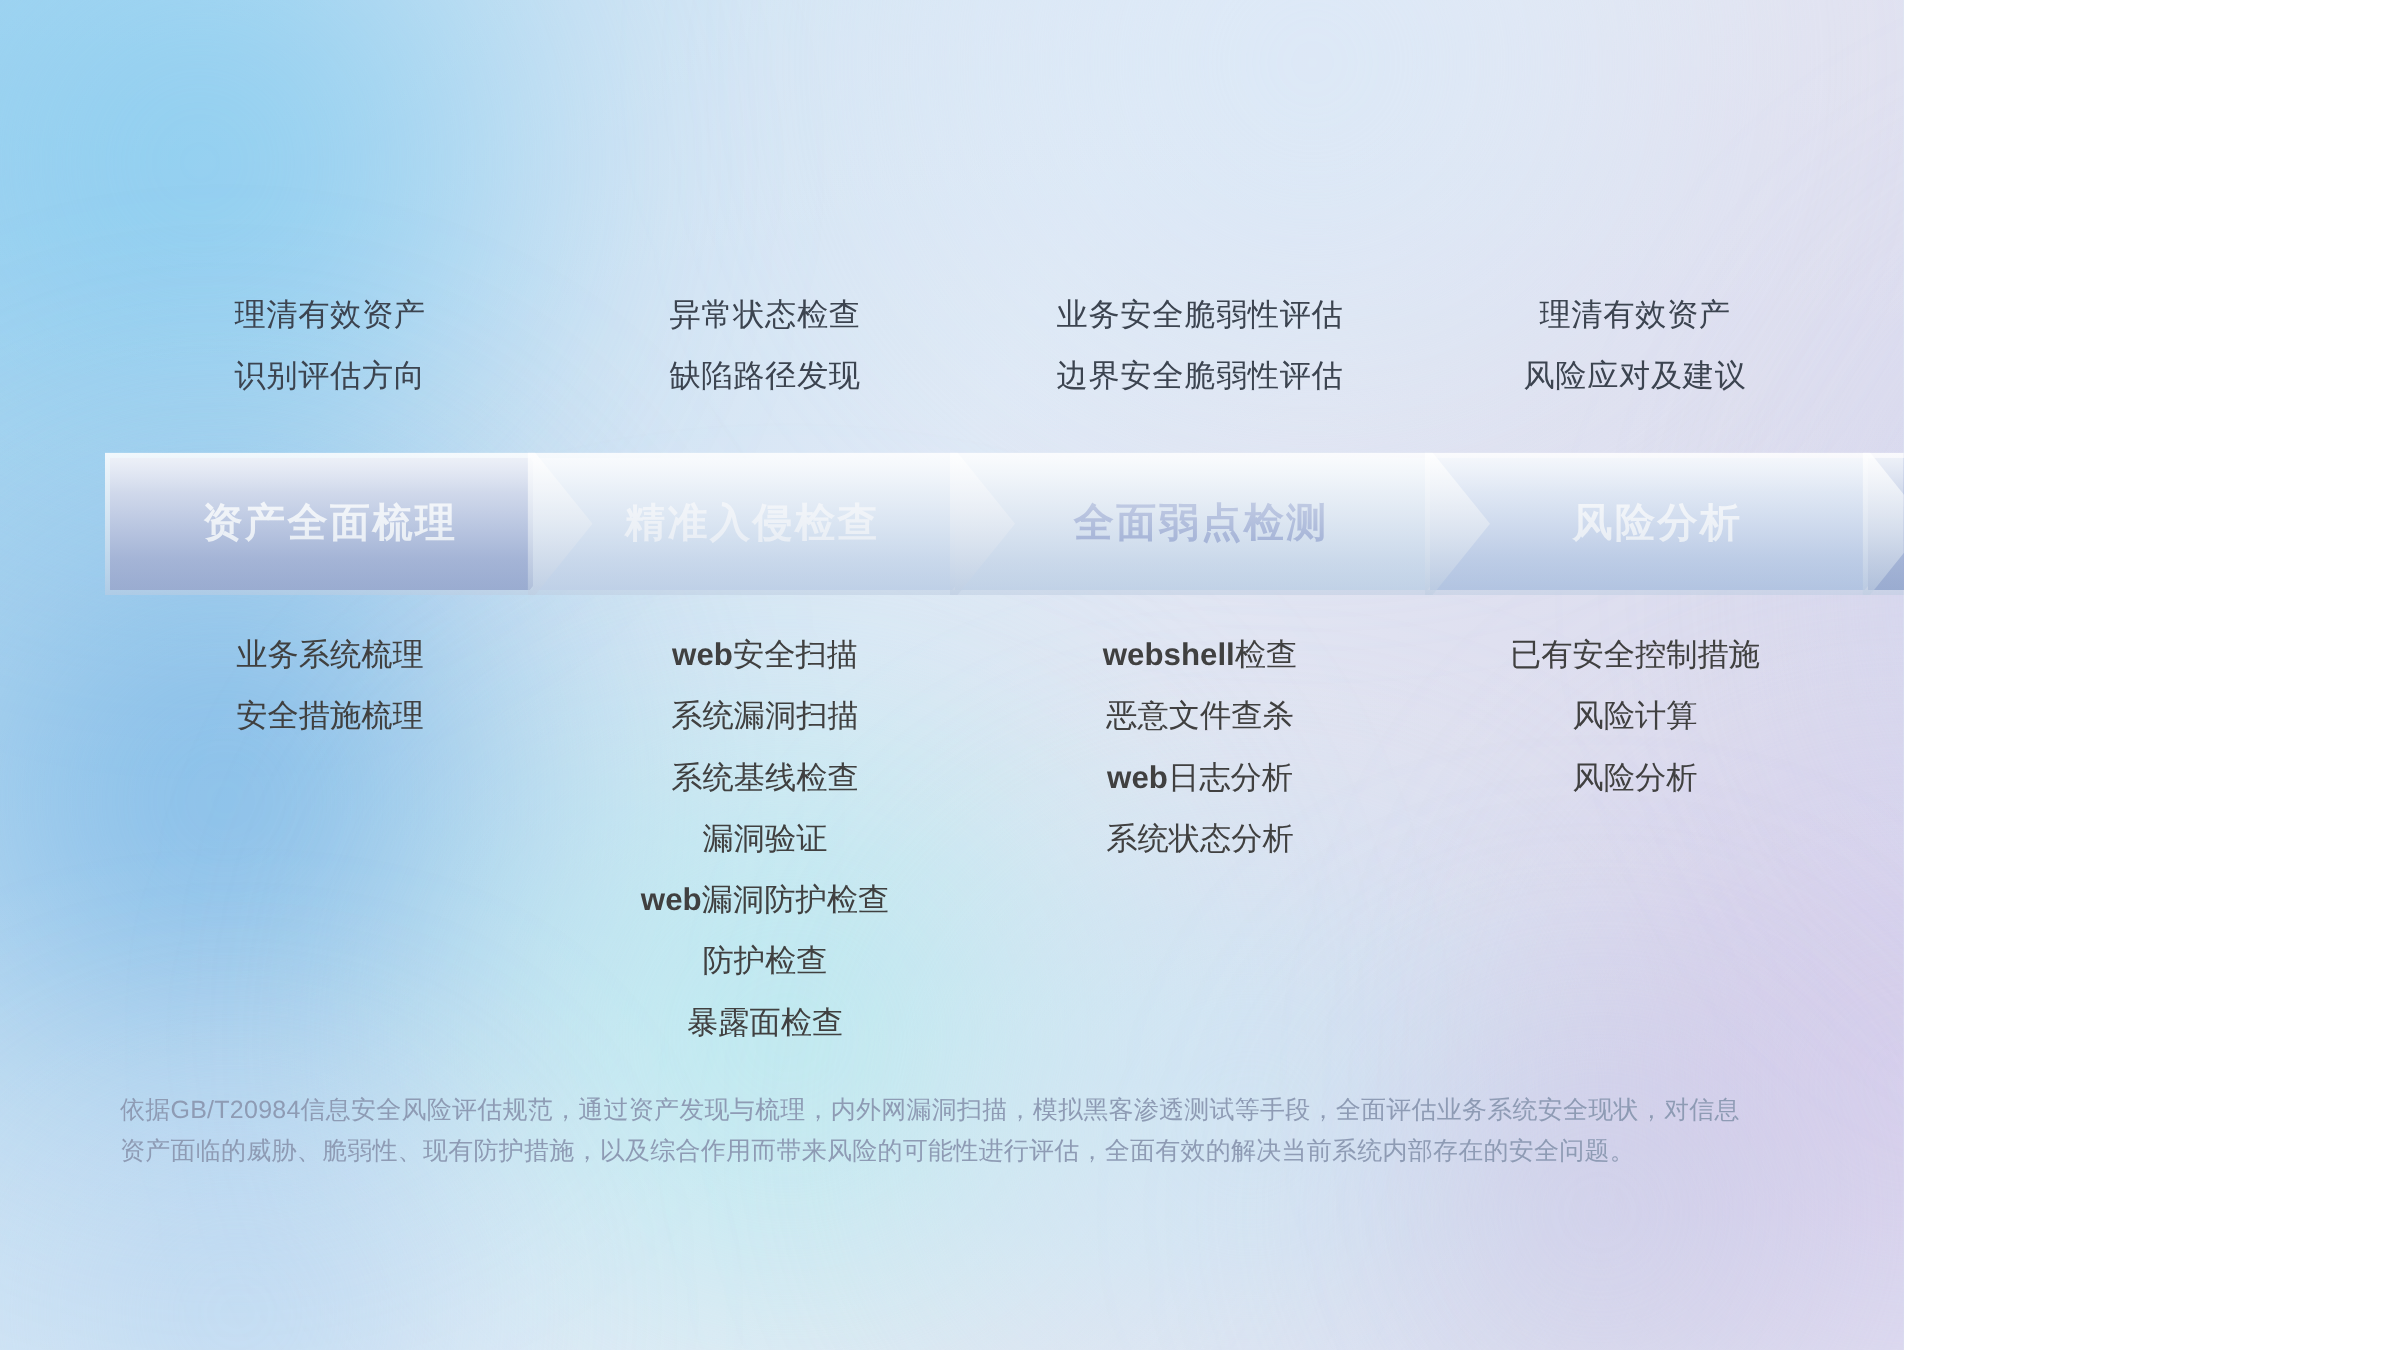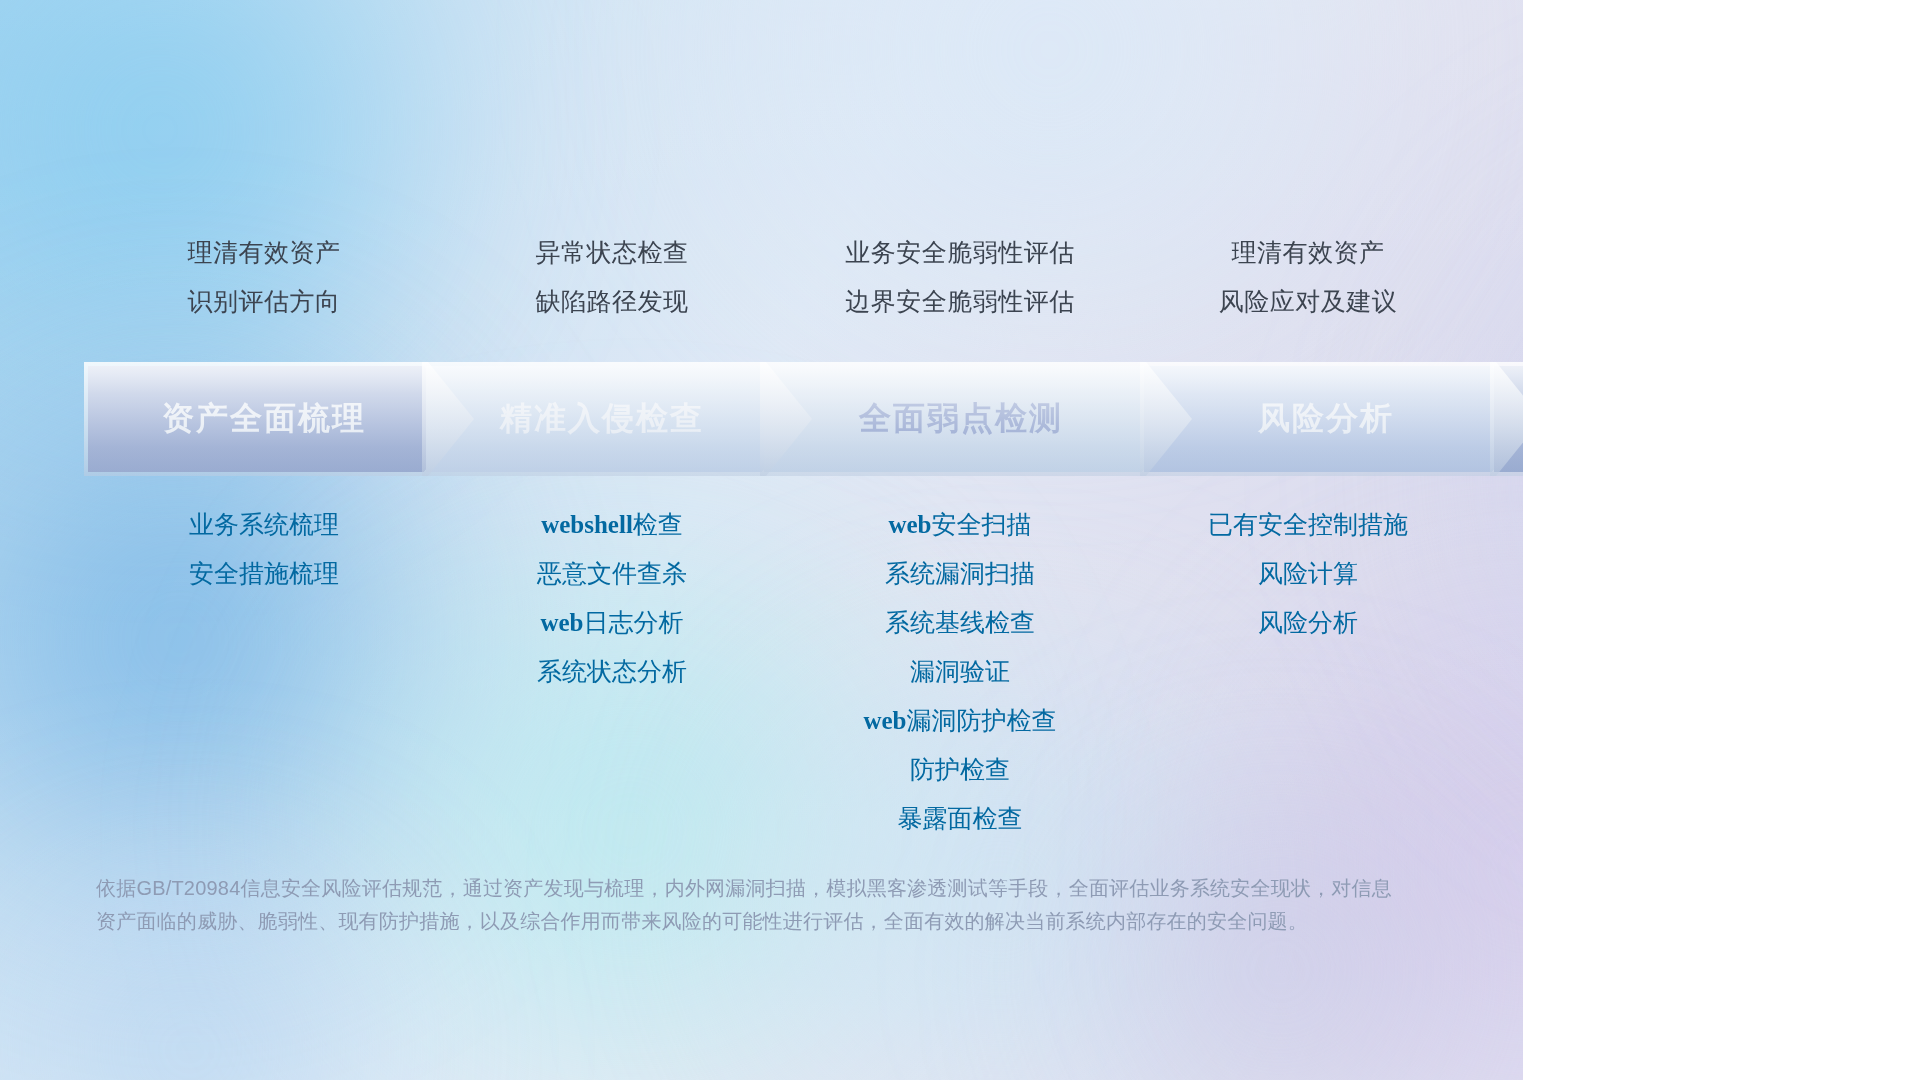--- a/index.html
+++ b/index.html
@@ -153,25 +153,24 @@
   .out-4 { left: 1052px; width: 402px; }
   .out-5 { left: 1402px; width: 352px; }
 
   .label-light { color: #ffffff; }
   .label-blue  { color: #3a56a8; }
 
   
   #bottom-lists { top: 500px; align-items: start; }
   .list-col {
     text-align: center;
-    color: #0369a1;
+    color: #404040;
     font-size: 25px;
     line-height: 49px;
     white-space: nowrap;
-    font-family: Liberation Serif, serif;
   }
   .lat { font-weight: bold; }
 
   
   #footer-note {
     position: absolute;
     left: 96px;
     top: 872px;
     width: 1520px;
     color: #8e9bb4;
@@ -253,35 +252,35 @@
         <div class="chev-label label-light" style="color: rgb(255, 255, 255);">风险评估报告</div>
       </div>
     </div>
 
     <div class="col-grid" id="bottom-lists">
       <div class="list-col">
           <div><span>业务系统梳理</span></div>
           <div><span>安全措施梳理</span></div>
         </div>
       <div class="list-col">
-          <div><span class="lat">webshell</span><span>检查</span></div>
-          <div><span>恶意文件查杀</span></div>
-          <div><span class="lat">web</span><span>日志分析</span></div>
-          <div><span>系统状态分析</span></div>
-        </div>
-      <div class="list-col">
           <div><span class="lat">web</span><span>安全扫描</span></div>
           <div><span>系统漏洞扫描</span></div>
           <div><span>系统基线检查</span></div>
           <div><span>漏洞验证</span></div>
           <div><span class="lat">web</span><span>漏洞防护检查</span></div>
           <div><span>防护检查</span></div>
           <div><span>暴露面检查</span></div>
         </div>
       <div class="list-col">
+          <div><span class="lat">webshell</span><span>检查</span></div>
+          <div><span>恶意文件查杀</span></div>
+          <div><span class="lat">web</span><span>日志分析</span></div>
+          <div><span>系统状态分析</span></div>
+        </div>
+      <div class="list-col">
           <div><span>已有安全控制措施</span></div>
           <div><span>风险计算</span></div>
           <div><span>风险分析</span></div>
         </div>
     </div>
 
     <div id="footer-note">
       <div>依据GB/T20984信息安全风险评估规范，通过资产发现与梳理，内外网漏洞扫描，模拟黑客渗透测试等手段，全面评估业务系统安全现状，对信息</div>
       <div>资产面临的威胁、脆弱性、现有防护措施，以及综合作用而带来风险的可能性进行评估，全面有效的解决当前系统内部存在的安全问题。</div>
     </div>

